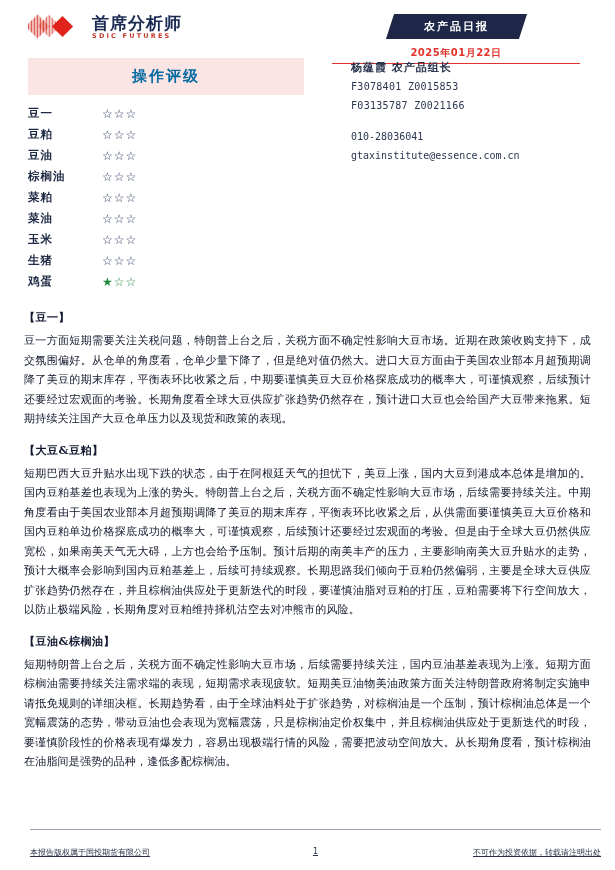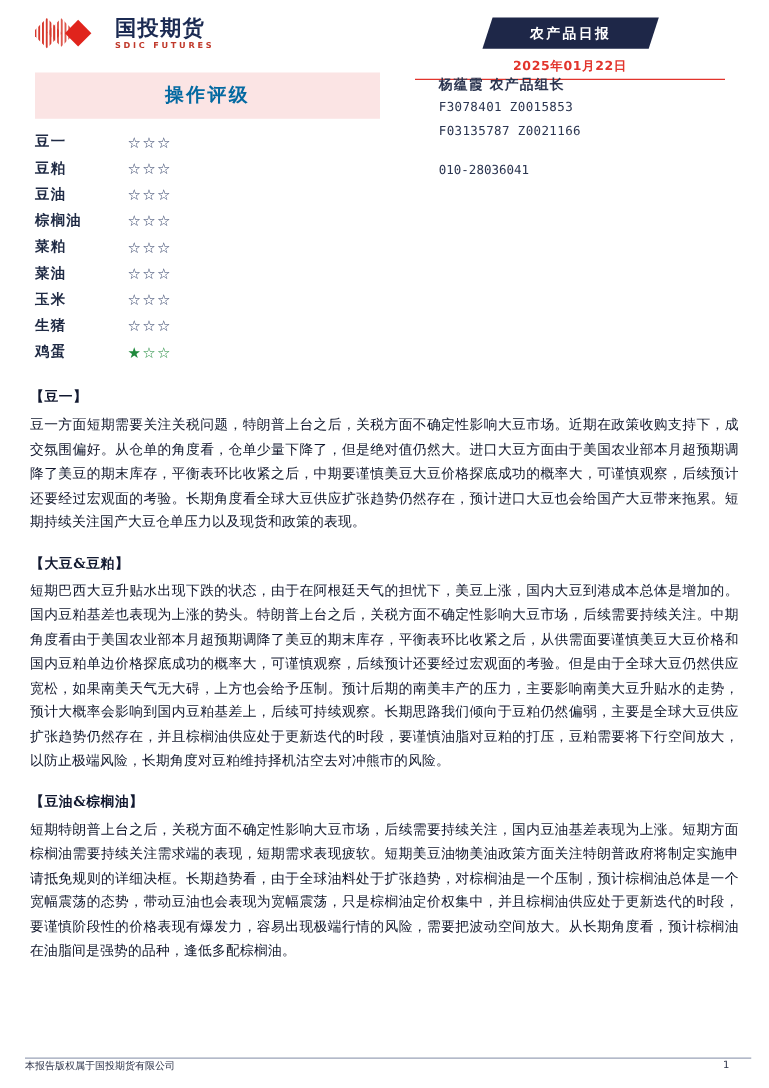--- a/index.html
+++ b/index.html
@@ -80,23 +80,23 @@
     font-family: "DejaVu Serif", serif;
   }
   .sec-body {
     font-size: 11px; line-height: 19.5px; color: #10162b;
     text-align: justify; text-justify: inter-character;
     font-family: Liberation Mono, monospace; letter-spacing: 0.2px;
   }
 
   
   .footer {
-    position: absolute; left: 20px; right: 14px; bottom: 12px;
-    border-top: 1px solid #9aa3b8; padding-top: 0;
-    display: flex; font-size: 8px; color: #2a3147;
+    position: absolute; left: 30px; right: 14px; bottom: 12px;
+    border-top: 1px solid #9aa3b8; padding-top: 17px;
+    display: flex; font-size: 8px; color: #2a3147; text-decoration: underline;
   }
   .footer-left { flex: 1; text-align: left; }
   .footer-mid { flex: 0 0 40px; text-align: center; }
   .footer-right { flex: 1; text-align: right; }
 </style>
 </head>
 <body>
 
 <div class="page">
 
@@ -110,21 +110,21 @@
             </pattern>
           </defs>
           <g>
             <rect x="1" y="4" width="17" height="17" fill="url(#hatch)" transform="rotate(45 9.5 12.5)"></rect>
             <rect x="13" y="4" width="16" height="16" fill="url(#hatch)" transform="rotate(45 21 12)" opacity="0.85"></rect>
             <rect x="27" y="5" width="15" height="15" fill="#e0241c" transform="rotate(45 34.5 12.5)"></rect>
           </g>
         </svg>
       </div>
       <div class="brand-text">
-        <div class="brand-cn">国投期货</div>
+        <div class="brand-cn">首席分析师</div>
         <div class="brand-en">SDIC FUTURES</div>
       </div>
     </div>
 
     <div class="header-right">
       <div class="report-tag">
         <span>农产品日报</span>
       </div>
       <div class="report-date">2025年01月22日</div>
       <div class="date-rule"></div>
@@ -175,32 +175,34 @@
         </div>
     </div>
 
     <div class="col-right">
       <div class="analyst-block">
           <div class="analyst-name">杨蕴霞 农产品组长</div>
           <div class="analyst-code">F3078401 Z0015853</div>
           <div class="analyst-code">F03135787 Z0021166</div>
           <div class="analyst-gap"></div>
           <div class="analyst-contact">010-28036041</div>
+          <div class="analyst-contact">gtaxinstitute@essence.com.cn</div>
         </div>
     </div>
 
   </div>
 
   <div class="article">
       <div class="sec-title">【豆一】</div>
       <div class="sec-body">豆一方面短期需要关注关税问题，特朗普上台之后，关税方面不确定性影响大豆市场。近期在政策收购支持下，成交氛围偏好。从仓单的角度看，仓单少量下降了，但是绝对值仍然大。进口大豆方面由于美国农业部本月超预期调降了美豆的期末库存，平衡表环比收紧之后，中期要谨慎美豆大豆价格探底成功的概率大，可谨慎观察，后续预计还要经过宏观面的考验。长期角度看全球大豆供应扩张趋势仍然存在，预计进口大豆也会给国产大豆带来拖累。短期持续关注国产大豆仓单压力以及现货和政策的表现。</div>
       <div class="sec-title">【大豆&amp;豆粕】</div>
       <div class="sec-body">短期巴西大豆升贴水出现下跌的状态，由于在阿根廷天气的担忧下，美豆上涨，国内大豆到港成本总体是增加的。国内豆粕基差也表现为上涨的势头。特朗普上台之后，关税方面不确定性影响大豆市场，后续需要持续关注。中期角度看由于美国农业部本月超预期调降了美豆的期末库存，平衡表环比收紧之后，从供需面要谨慎美豆大豆价格和国内豆粕单边价格探底成功的概率大，可谨慎观察，后续预计还要经过宏观面的考验。但是由于全球大豆仍然供应宽松，如果南美天气无大碍，上方也会给予压制。预计后期的南美丰产的压力，主要影响南美大豆升贴水的走势，预计大概率会影响到国内豆粕基差上，后续可持续观察。长期思路我们倾向于豆粕仍然偏弱，主要是全球大豆供应扩张趋势仍然存在，并且棕榈油供应处于更新迭代的时段，要谨慎油脂对豆粕的打压，豆粕需要将下行空间放大，以防止极端风险，长期角度对豆粕维持择机沽空去对冲熊市的风险。</div>
       <div class="sec-title">【豆油&amp;棕榈油】</div>
       <div class="sec-body">短期特朗普上台之后，关税方面不确定性影响大豆市场，后续需要持续关注，国内豆油基差表现为上涨。短期方面棕榈油需要持续关注需求端的表现，短期需求表现疲软。短期美豆油物美油政策方面关注特朗普政府将制定实施申请抵免规则的详细决框。长期趋势看，由于全球油料处于扩张趋势，对棕榈油是一个压制，预计棕榈油总体是一个宽幅震荡的态势，带动豆油也会表现为宽幅震荡，只是棕榈油定价权集中，并且棕榈油供应处于更新迭代的时段，要谨慎阶段性的价格表现有爆发力，容易出现极端行情的风险，需要把波动空间放大。从长期角度看，预计棕榈油在油脂间是强势的品种，逢低多配棕榈油。</div>
     </div>
 
   <div class="footer">
     <div class="footer-left">本报告版权属于国投期货有限公司</div>
     <div class="footer-mid">1</div>
+    <div class="footer-right">不可作为投资依据，转载请注明出处</div>
   </div>
 
 </div>
 
 </body></html>

